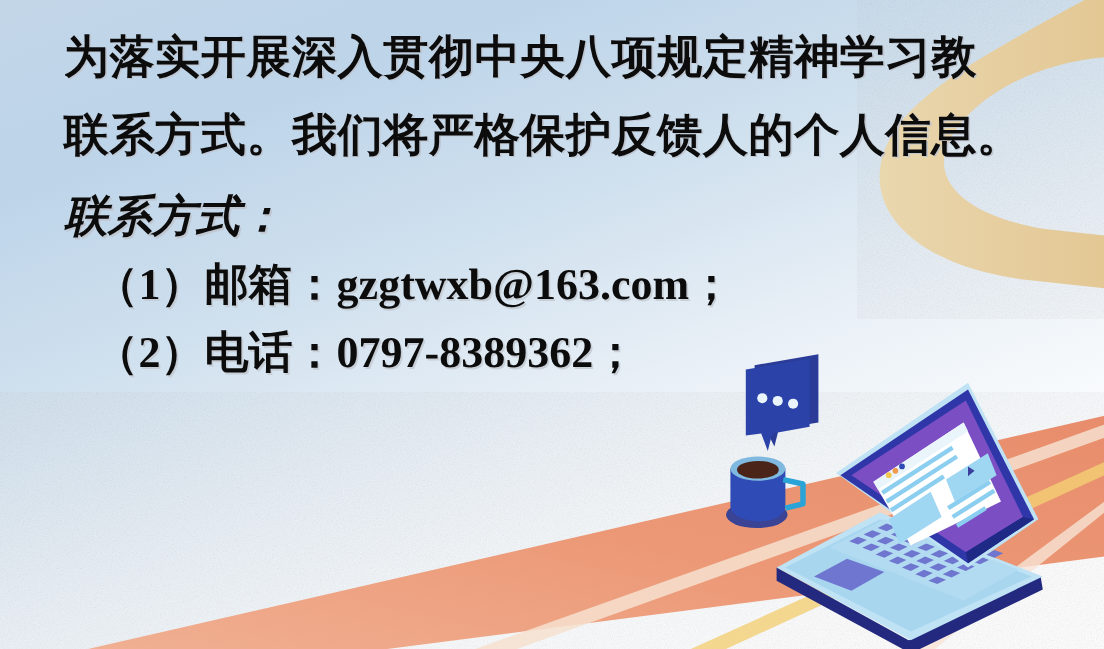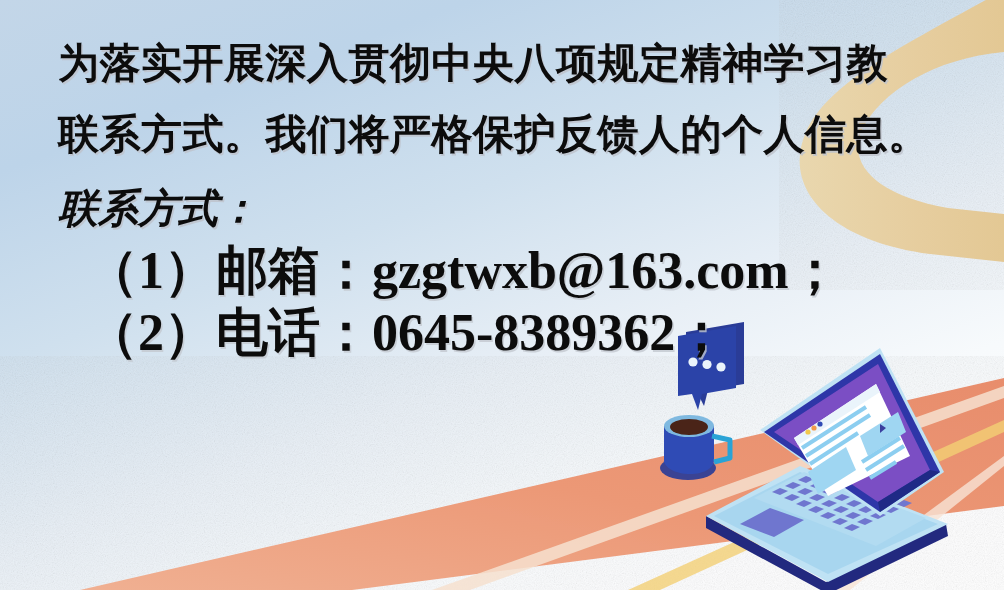--- a/index.html
+++ b/index.html
@@ -42,36 +42,36 @@
     margin: 0;
     padding: 0 58px 0 58px;
     font-size: 41px;
     font-weight: 700;
     line-height: 71px;
     color: #0c0c0c;
     letter-spacing: 0.5px;
     text-shadow: 1.5px 1.5px 0 rgba(190,195,205,0.85);
     white-space: nowrap;
   }
-  .para.l1 { padding-top: 28px; }
+  .para.l1 { padding-top: 16px; }
   .contact-head {
     margin: 0;
     padding: 8px 58px 0 58px;
     font-size: 40px;
     font-weight: 700;
     line-height: 62px;
     color: #0c0c0c;
     text-shadow: 1.5px 1.5px 0 rgba(190,195,205,0.85);
     white-space: nowrap;
     font-style: italic;
   }
   .contact-item {
     margin: 0;
     padding: 0 82px 0 86px;
-    font-size: 52px;
+    font-size: 40px;
     font-weight: 700;
     line-height: 62px;
     color: #0c0c0c;
     text-shadow: 1.5px 1.5px 0 rgba(195,200,208,0.8);
     white-space: nowrap;
   }
   .cn { font-family: "Liberation Serif", "DejaVu Serif", serif; }
 
   
   .illus {
@@ -252,18 +252,18 @@
     <p class="para l1 cn">为落实开展深入贯彻中央八项规定精神学习教</p>
     <p class="para cn">联系方式。我们将严格保护反馈人的个人信息。</p>
 
     <p class="contact-head cn">联系方式：</p>
 
     <p class="contact-item">
       <span class="cn">（1）</span><span class="cn">邮箱：</span><span>gzgtwxb@163.com；</span>
     </p>
 
     <p class="contact-item">
-      <span class="cn">（2）</span><span class="cn">电话：</span><span>0645-8389362；</span>
+      <span class="cn">（2）</span><span class="cn">电话：</span><span>0797-8389362；</span>
     </p>
 
 
   </div>
 </div>
 
 </body></html>

